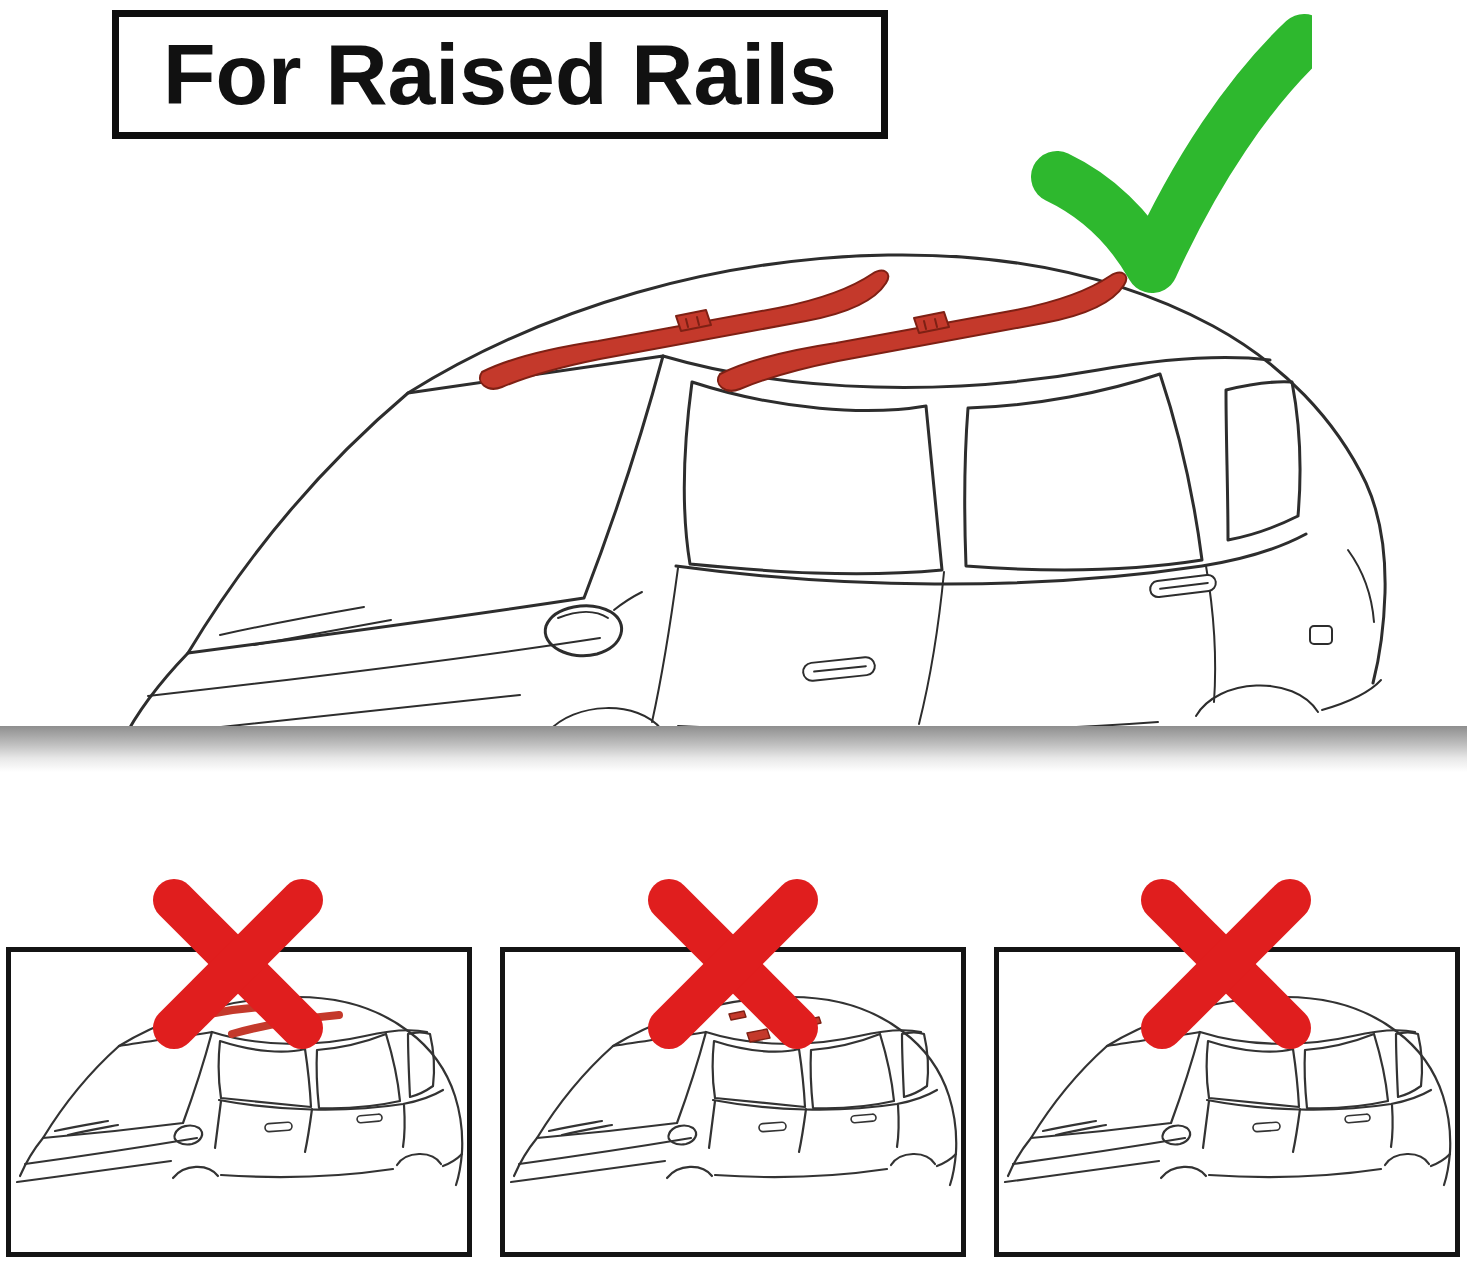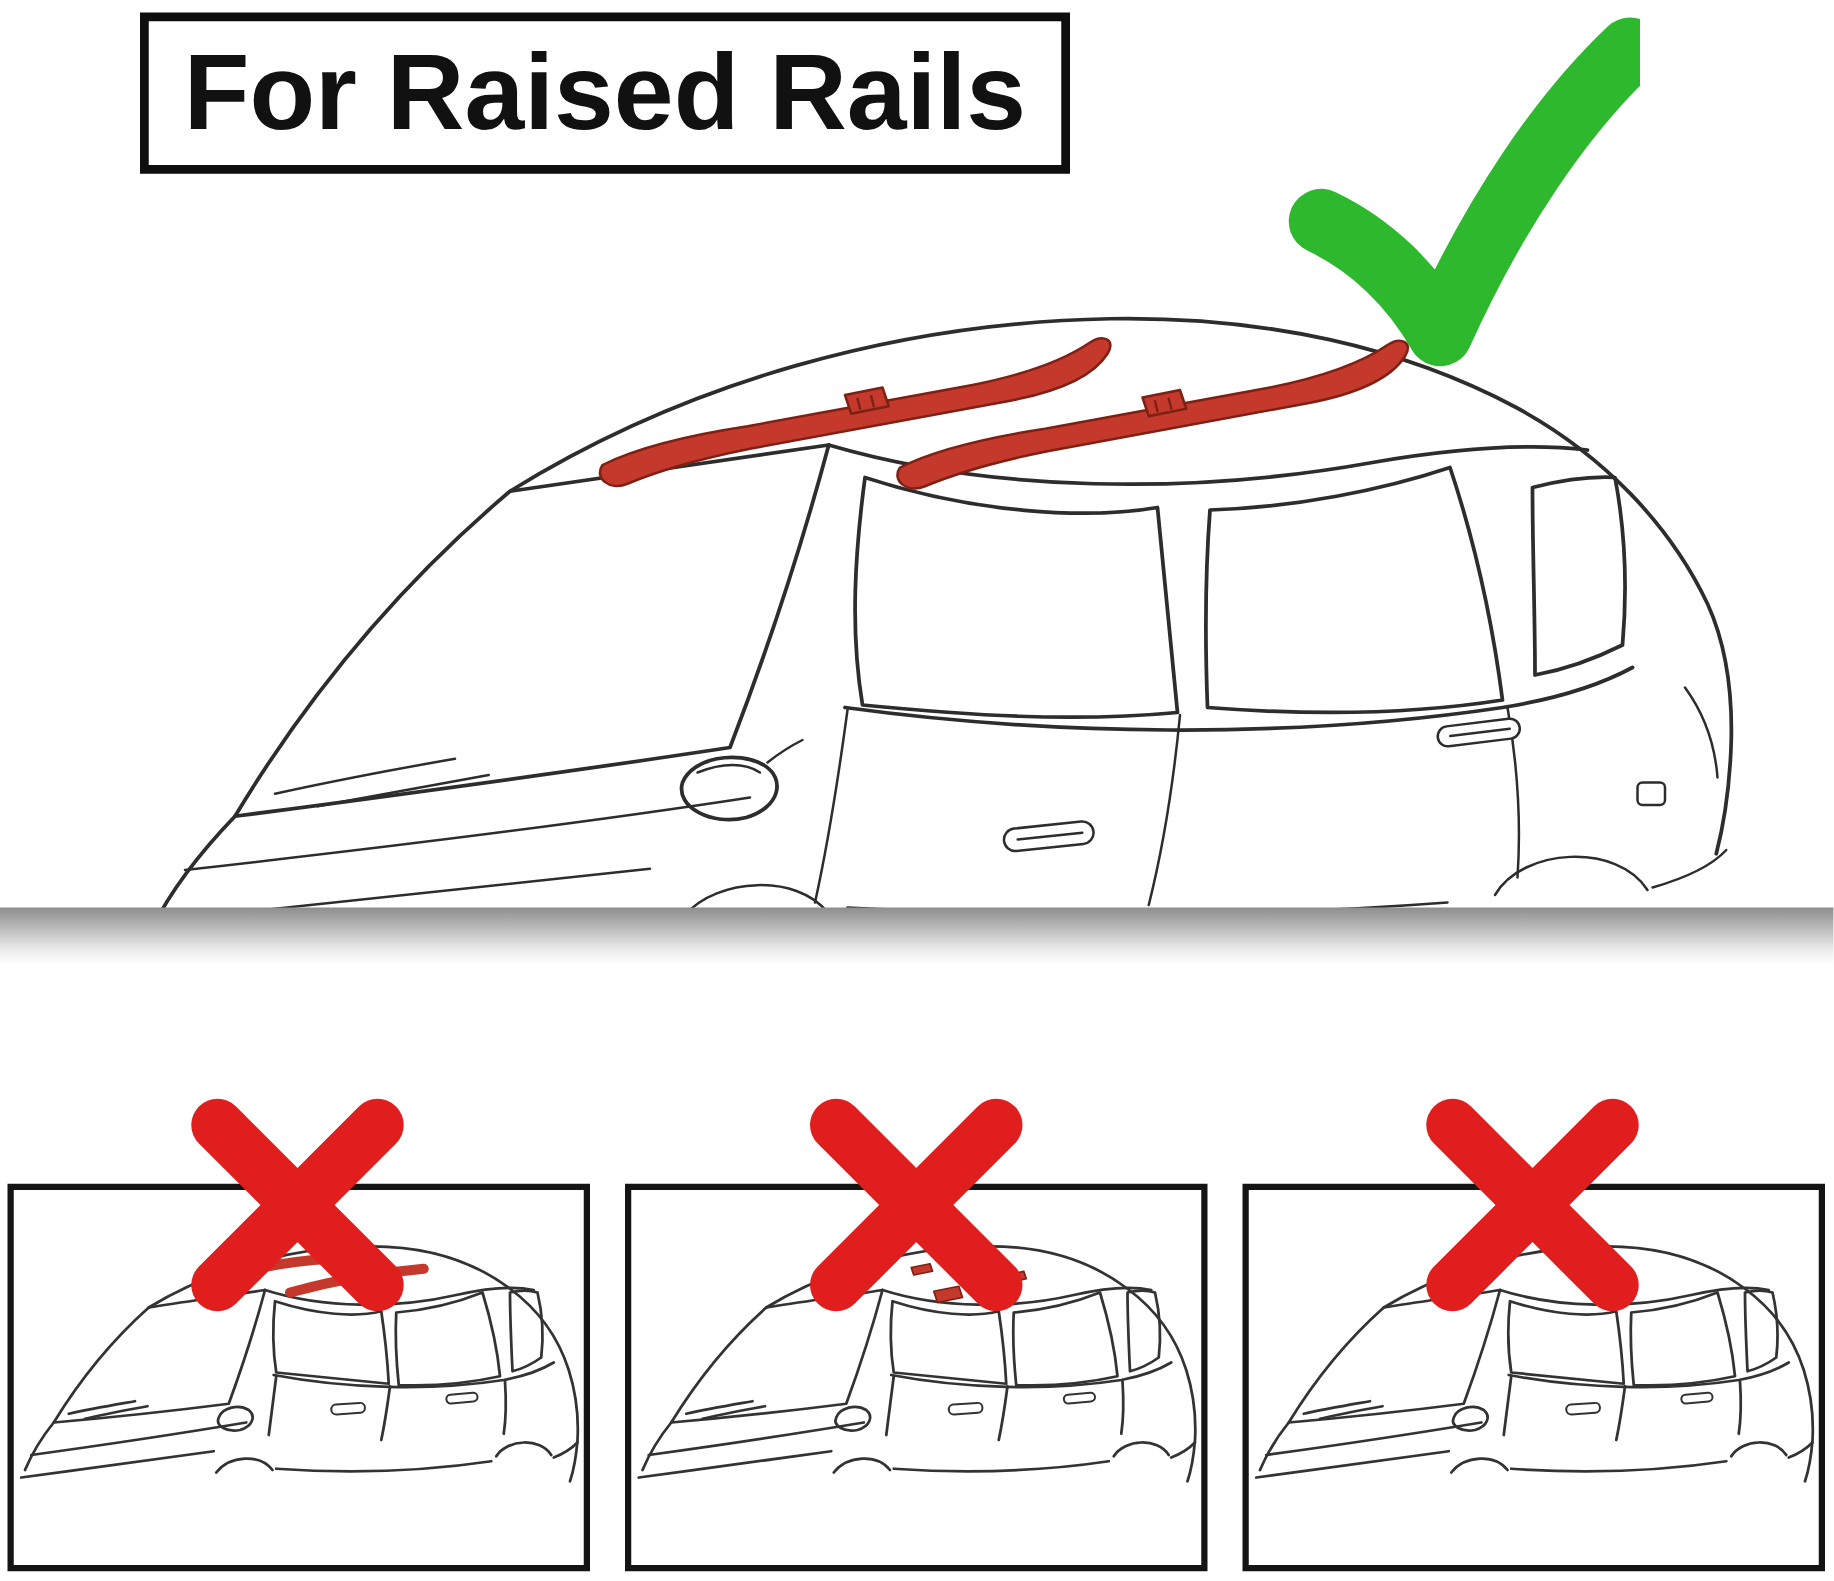--- a/index.html
+++ b/index.html
@@ -1,20 +1,20 @@
 <!DOCTYPE html>
 <html><head>
 <meta charset="utf-8">
 <style>
   html,body{margin:0;padding:0;background:#ffffff;}
   .page{position:relative;width:1467px;height:1265px;background:#fff;overflow:hidden;
         font-family:"Liberation Sans", sans-serif;}
   
   .title-box{position:absolute;left:112px;top:10px;border:7px solid #0e0e0e;background:#fff;
-             padding:6px 28px;z-index:6;}
+             padding:6px 44px;z-index:6;}
   .title-text{font-size:86px;font-weight:bold;color:#111;letter-spacing:0px;line-height:1.2;white-space:nowrap;}
   
   .check-svg{position:absolute;left:1012px;top:12px;width:300px;height:295px;z-index:6;}
   .check-path{fill:none;stroke-width:52;stroke-linecap:round;stroke-linejoin:round;}
   .cross-svg{position:absolute;width:200px;height:200px;z-index:8;}
   .cross-path{fill:none;stroke-width:42;stroke-linecap:round;}
   
   .main-car{position:absolute;left:78px;top:198px;width:1312px;height:560px;z-index:1;}
   .ln{fill:none;stroke:#2d2d2d;stroke-width:3;stroke-linecap:round;stroke-linejoin:round;}
   .ln-t{fill:none;stroke:#2d2d2d;stroke-width:2;stroke-linecap:round;stroke-linejoin:round;}

